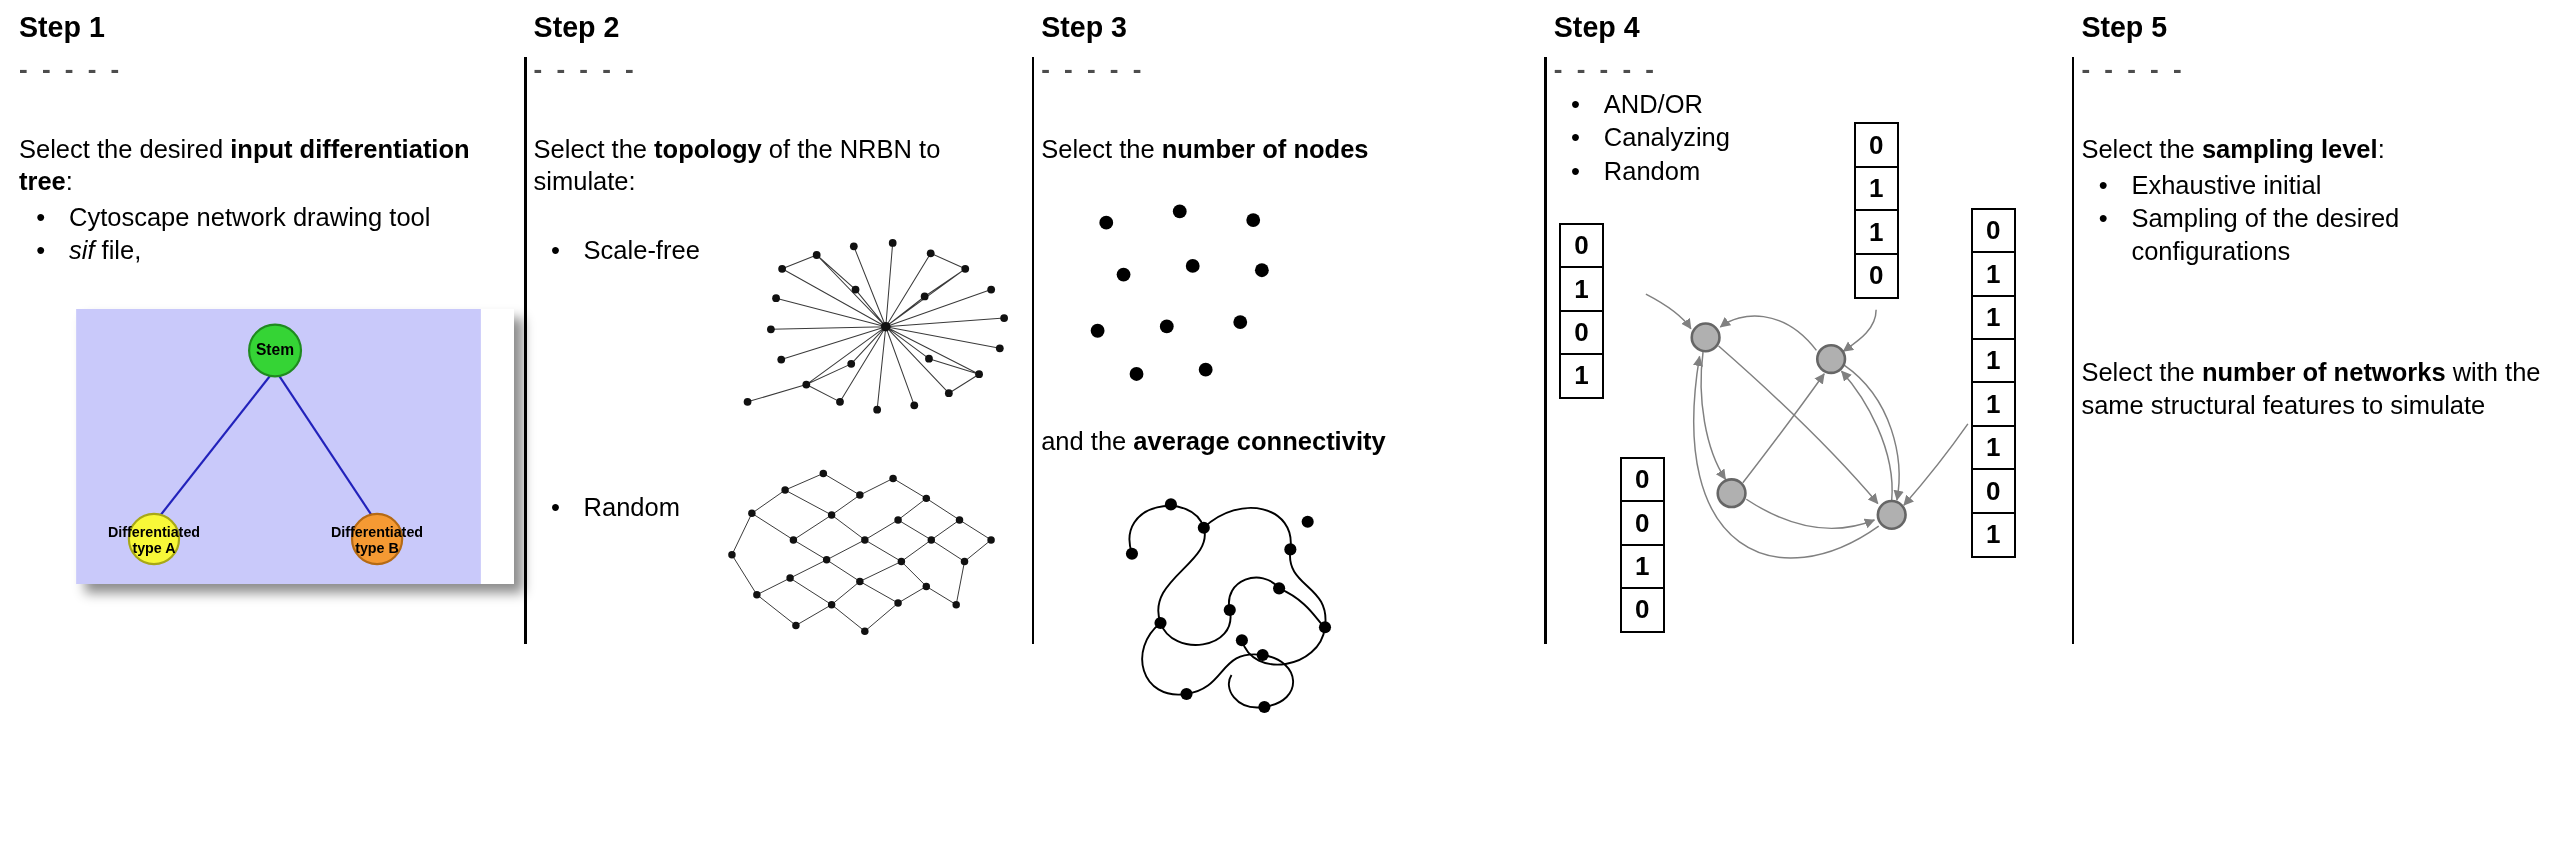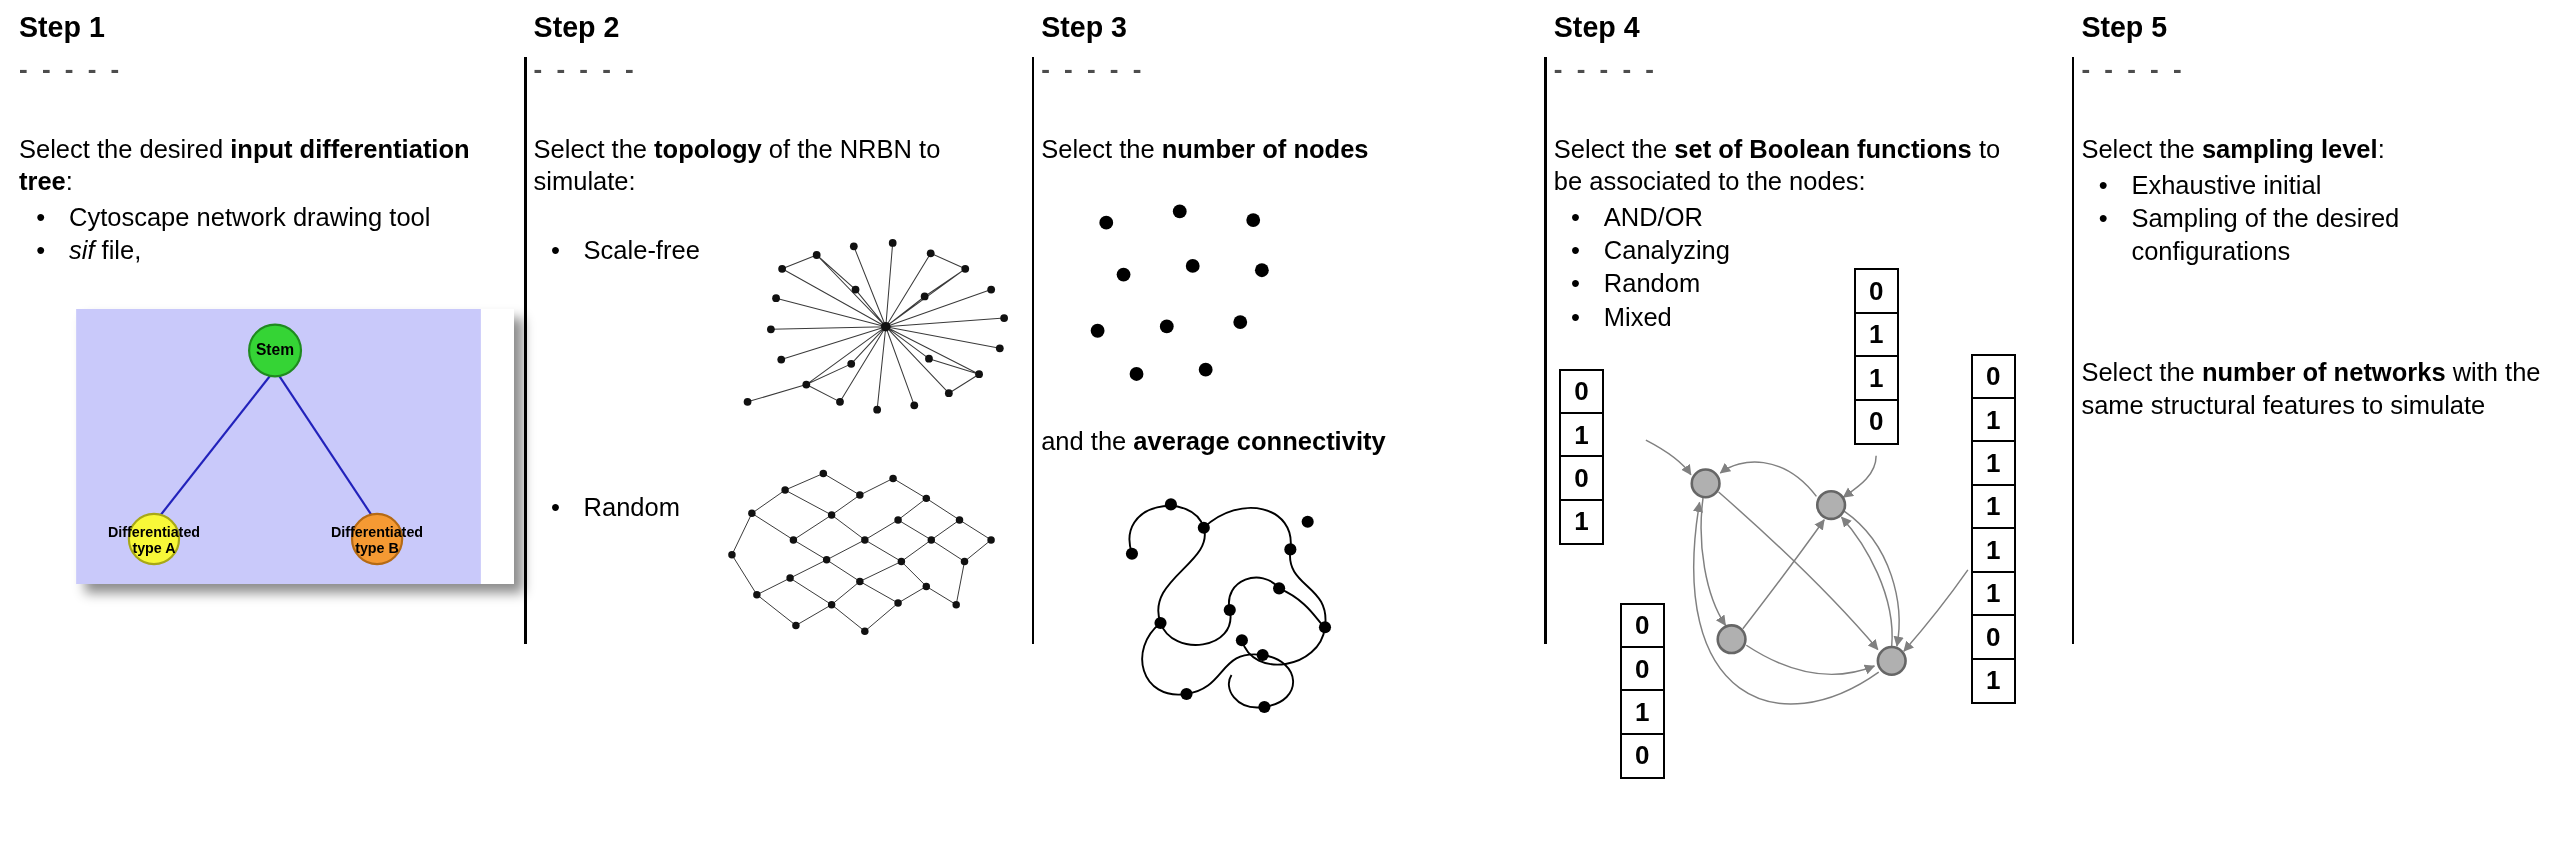--- a/index.html
+++ b/index.html
@@ -252,26 +252,24 @@
           <circle cx="248" cy="48" r="7"></circle>
       </g>
     </svg>
   </section>
 
   <div class="divider"></div>
 
   <section class="col">
     <h2 class="step-title">Step 4</h2>
     <div class="dashes">- - - - -</div>
-    <p class="intro"><span>Select the </span><b>set of Boolean functions</b><span> to be associated to the nodes:</span></p>
     <ul class="bullets">
       <li><span>AND/OR</span></li>
       <li><span>Canalyzing</span></li>
       <li><span>Random</span></li>
-      <li><span>Mixed</span></li>
     </ul>
 
     <div class="bool-figure">
       <svg class="graph" width="485" height="528" viewBox="0 0 560 610">
         <defs>
           <marker id="arr" markerWidth="9" markerHeight="9" refX="6.5" refY="3.5" orient="auto">
             <path d="M0,0 L7,3.5 L0,7 z" fill="#808080"></path>
           </marker>
         </defs>
         <g fill="none" stroke="#808080" stroke-width="1.7" marker-end="url(#arr)">

